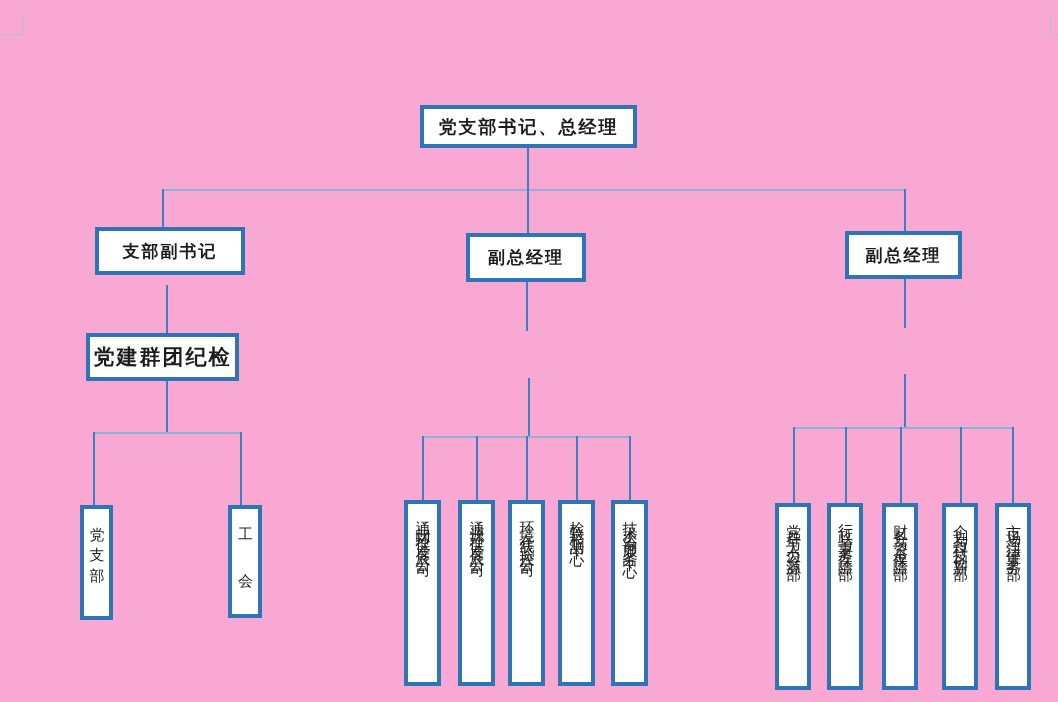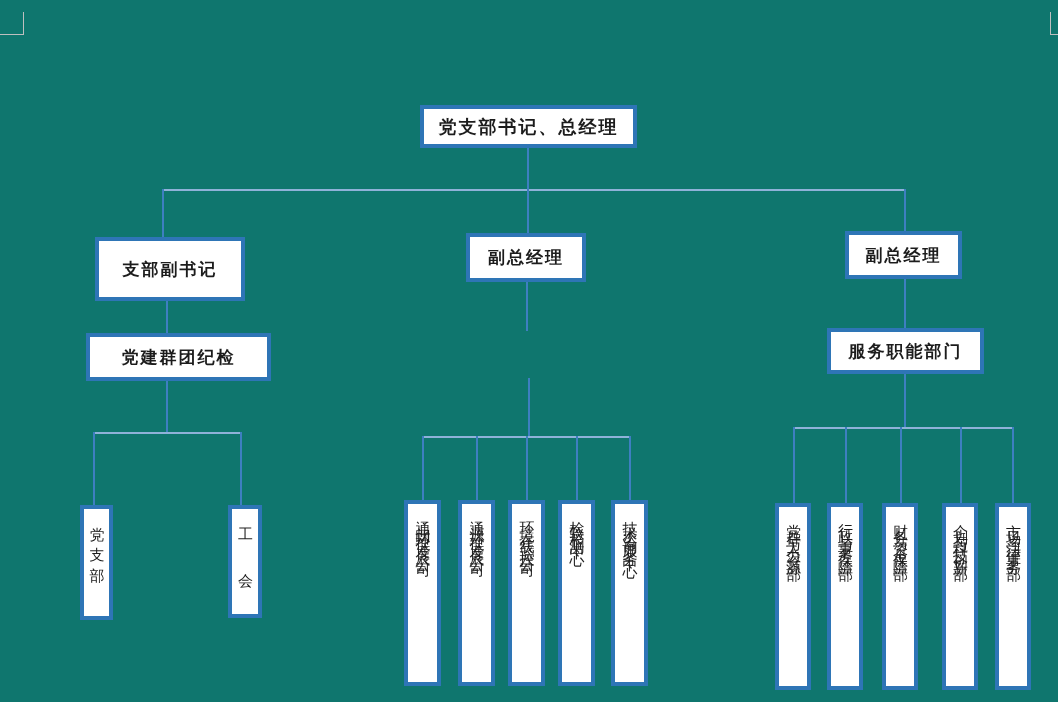--- a/index.html
+++ b/index.html
@@ -5,21 +5,21 @@
   html, body {
     margin: 0;
     padding: 0;
     background: #ffffff;
     font-family: "DejaVu Sans", "Liberation Sans", sans-serif;
   }
   .page {
     position: relative;
     width: 1058px;
     height: 702px;
-    background: #0f766e;
+    background: #f9a8d4;
     overflow: hidden;
   }
   
   .crop { position: absolute; background: #bfbfbf; }
   
   .hbox {
     position: absolute;
     box-sizing: border-box;
     border: 4px solid #2E75B6;
     background: #ffffff;
@@ -92,26 +92,25 @@
   <div class="cv" style="left:904px;top:374px;height:54px"></div>
   <div class="ch" style="left:793px;top:427px;width:220px"></div>
   <div class="cv" style="left:793px;top:427px;height:76px"></div>
   <div class="cv" style="left:845px;top:427px;height:76px"></div>
   <div class="cv" style="left:900px;top:427px;height:76px"></div>
   <div class="cv" style="left:960px;top:427px;height:76px"></div>
   <div class="cv" style="left:1012px;top:427px;height:76px"></div>
 
   <div class="hbox" style="left:420px;top:105px;width:217px;height:43px">党支部书记、总经理</div>
 
-  <div class="hbox" style="left:95px;top:237px;width:150px;height:64px;font-size:17px">支部副书记</div>
+  <div class="hbox" style="left:95px;top:227px;width:150px;height:48px;font-size:17px">支部副书记</div>
   <div class="hbox" style="left:466px;top:233px;width:120px;height:49px;font-size:17px">副总经理</div>
   <div class="hbox" style="left:845px;top:231px;width:117px;height:48px;font-size:17px">副总经理</div>
 
-  <div class="hbox" style="left:86px;top:333px;width:185px;height:48px;font-size:17px">党建群团纪检</div>
-  <div class="hbox" style="left:827px;top:328px;width:157px;height:46px;font-size:17px">服务职能部门</div>
+  <div class="hbox" style="left:86px;top:333px;width:153px;height:48px;font-size:21px">党建群团纪检</div>
 
   <div class="vbox" style="left:80px;top:505px;width:33px;height:115px">
     <span class="vtext ls-mid">党支部</span>
   </div>
   <div class="vbox" style="left:228px;top:505px;width:34px;height:113px">
     <span class="vtext ls-wide">工会</span>
   </div>
 
   <div class="vbox" style="left:404px;top:500px;width:37px;height:186px">
     <span class="vtext ls-norm">通朗环保发展公司</span>

